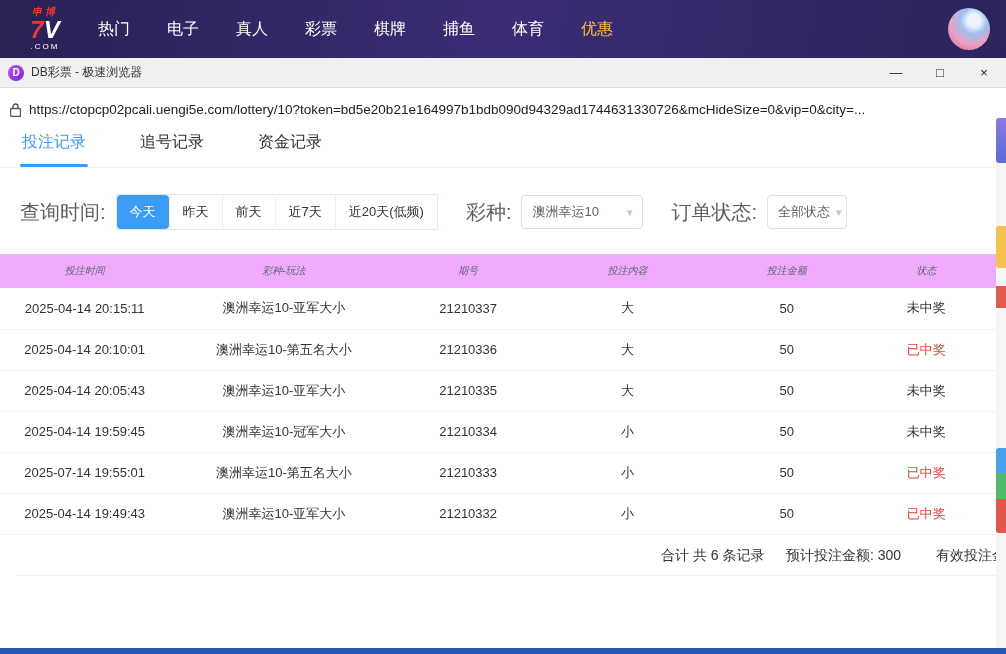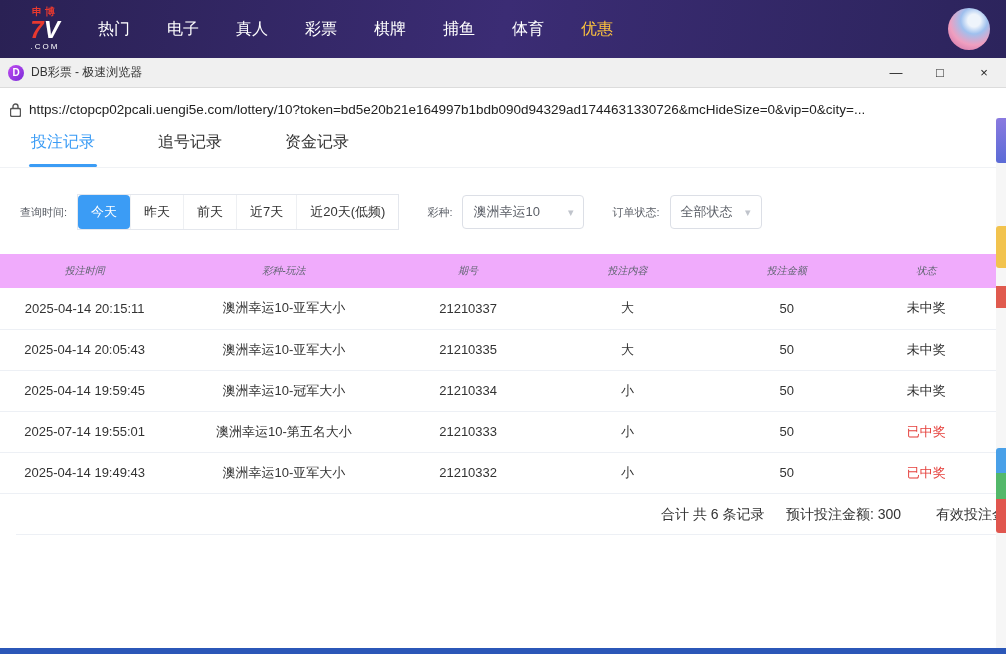--- a/index.html
+++ b/index.html
@@ -3,21 +3,21 @@
 <meta charset="utf-8">
 <style>
   * { margin:0; padding:0; box-sizing:border-box; }
   html,body { width:1006px; height:654px; overflow:hidden; font-family:"Liberation Sans","DejaVu Sans",sans-serif; background:#fff; }
   .screen { position:relative; width:1006px; height:654px; overflow:hidden; background:#fff; }
 
   
   .top-nav { height:58px; display:flex; align-items:center; padding:0 16px;
     background:linear-gradient(100deg,#2a2154 0%,#3b2c74 50%,#2c245c 100%); }
   .logo { width:58px; text-align:center; line-height:1.05; cursor:pointer; }
-  .logo-top { display:block; color:#e8392f; font-size:10px; font-weight:700; letter-spacing:3px; }
+  .logo-top { display:block; color:#e8392f; font-size:10px; font-weight:700; letter-spacing:3px;font-style:italic; }
   .logo-main { display:block; color:#fff; font-size:24px; font-weight:800; font-style:italic; }
   .logo-main .red { color:#e8392f; }
   .logo-sub { display:block; color:#fff; font-size:8px; letter-spacing:2px; }
   .nav-items { display:flex; gap:37px; margin-left:24px; }
   .nav-item { color:#fff; font-size:16px; cursor:pointer; text-decoration:none; }
   .nav-item.highlight { color:#ffc53d; }
   .avatar { margin-left:auto; width:42px; height:42px; border-radius:50%; cursor:pointer;
     background:radial-gradient(circle at 62% 30%, #eef4fb 0 16%, #9fc0ee 34%, #ef9fc0 62%, #c565a0 100%); }
 
   
@@ -30,33 +30,33 @@
     display:inline-flex; align-items:center; justify-content:center; cursor:pointer; }
 
   
   .url-bar { height:44px; background:#fff; border-bottom:1px solid #e4e4e4; display:flex; align-items:center; padding:0 10px; }
   .lock-icon { flex:0 0 auto; display:flex; }
   .url-text { margin-left:8px; font-size:13.5px; color:#222; white-space:nowrap; overflow:hidden; flex:1; }
 
   
   .content { position:absolute; top:118px; left:0; right:10px; bottom:6px; background:#fff; }
   .tabs { display:flex; gap:50px; padding:0 20px; height:50px; border-bottom:1px solid #f0f2f5; }
-  .tab { font-size:16px; color:#333; display:flex; align-items:center; position:relative; cursor:pointer; padding:0 2px;margin-left:9px; }
+  .tab { font-size:16px; color:#333; display:flex; align-items:center; position:relative; cursor:pointer; padding:0 2px; }
   .tab.active { color:#3b9cf5; }
   .tab.active::after { content:""; position:absolute; bottom:0; left:0; right:0; height:3px; border-radius:2px; background:#3b9cf5; }
 
   .filters { display:flex; align-items:center; padding:26px 20px 24px 20px; }
-  .filter-label { font-size:11px; color:#5a5e66; margin-right:10px; white-space:nowrap; }
+  .filter-label { font-size:20px; color:#5a5e66; margin-right:10px; white-space:nowrap; }
   .time-group { display:flex; align-items:center; border:1px solid #e4e7ed; border-radius:0; overflow:hidden; margin-right:16px; background:#fff; }
   .time-opt { padding:8px 13px; font-size:13px; color:#333; cursor:pointer; white-space:nowrap; }
   .time-opt + .time-opt { border-left:1px solid #eef0f3; }
   .time-opt.active { background:#3b9cf5; color:#fff; border-radius:4px; }
   .select { height:34px; display:inline-flex; align-items:center; border:1px solid #dcdfe6; border-radius:4px;
     padding:16px 10px; font-size:13px; color:#5a5e66; margin-right:16px; cursor:pointer; background:#fff; }
-  .lottery-select { width:122px; } .status-select { width:92px; }
+  .lottery-select { width:122px; } .status-select { width:80px; }
   .select .value { flex:1; white-space:nowrap; }
   .chevron { color:#c0c4cc; font-size:11px; margin-left:6px; }
   .ml { margin-left:12px; }
   .query-btn { height:34px; padding:0 28px; background:#2d9cf0; border:none; border-radius:4px;
     color:#fff; font-size:14px; cursor:pointer; margin-left:8px; }
 
   table { width:100%; border-collapse:collapse; table-layout:fixed; }
   thead th { background:#f0abfc; height:34px; font-size:10px; color:#5f6470; font-weight:400;font-style:italic; }
   tbody td { height:41px; text-align:center; font-size:13px; color:#333; border-bottom:1px solid #edf0f5;
     white-space:nowrap; overflow:hidden; }
@@ -177,20 +177,28 @@
       <tbody>
         <tr>
           <td>2025-04-14 20:15:11</td>
           <td>澳洲幸运10-亚军大小</td>
           <td>21210337</td>
           <td>大</td>
           <td>50</td>
           <td>未中奖</td>
         </tr>
         <tr>
+          <td>2025-04-14 20:10:01</td>
+          <td>澳洲幸运10-第五名大小</td>
+          <td>21210336</td>
+          <td>大</td>
+          <td>50</td>
+          <td class="win">已中奖</td>
+        </tr>
+        <tr>
           <td>2025-04-14 20:05:43</td>
           <td>澳洲幸运10-亚军大小</td>
           <td>21210335</td>
           <td>大</td>
           <td>50</td>
           <td>未中奖</td>
         </tr>
         <tr>
           <td>2025-04-14 19:59:45</td>
           <td>澳洲幸运10-冠军大小</td>

